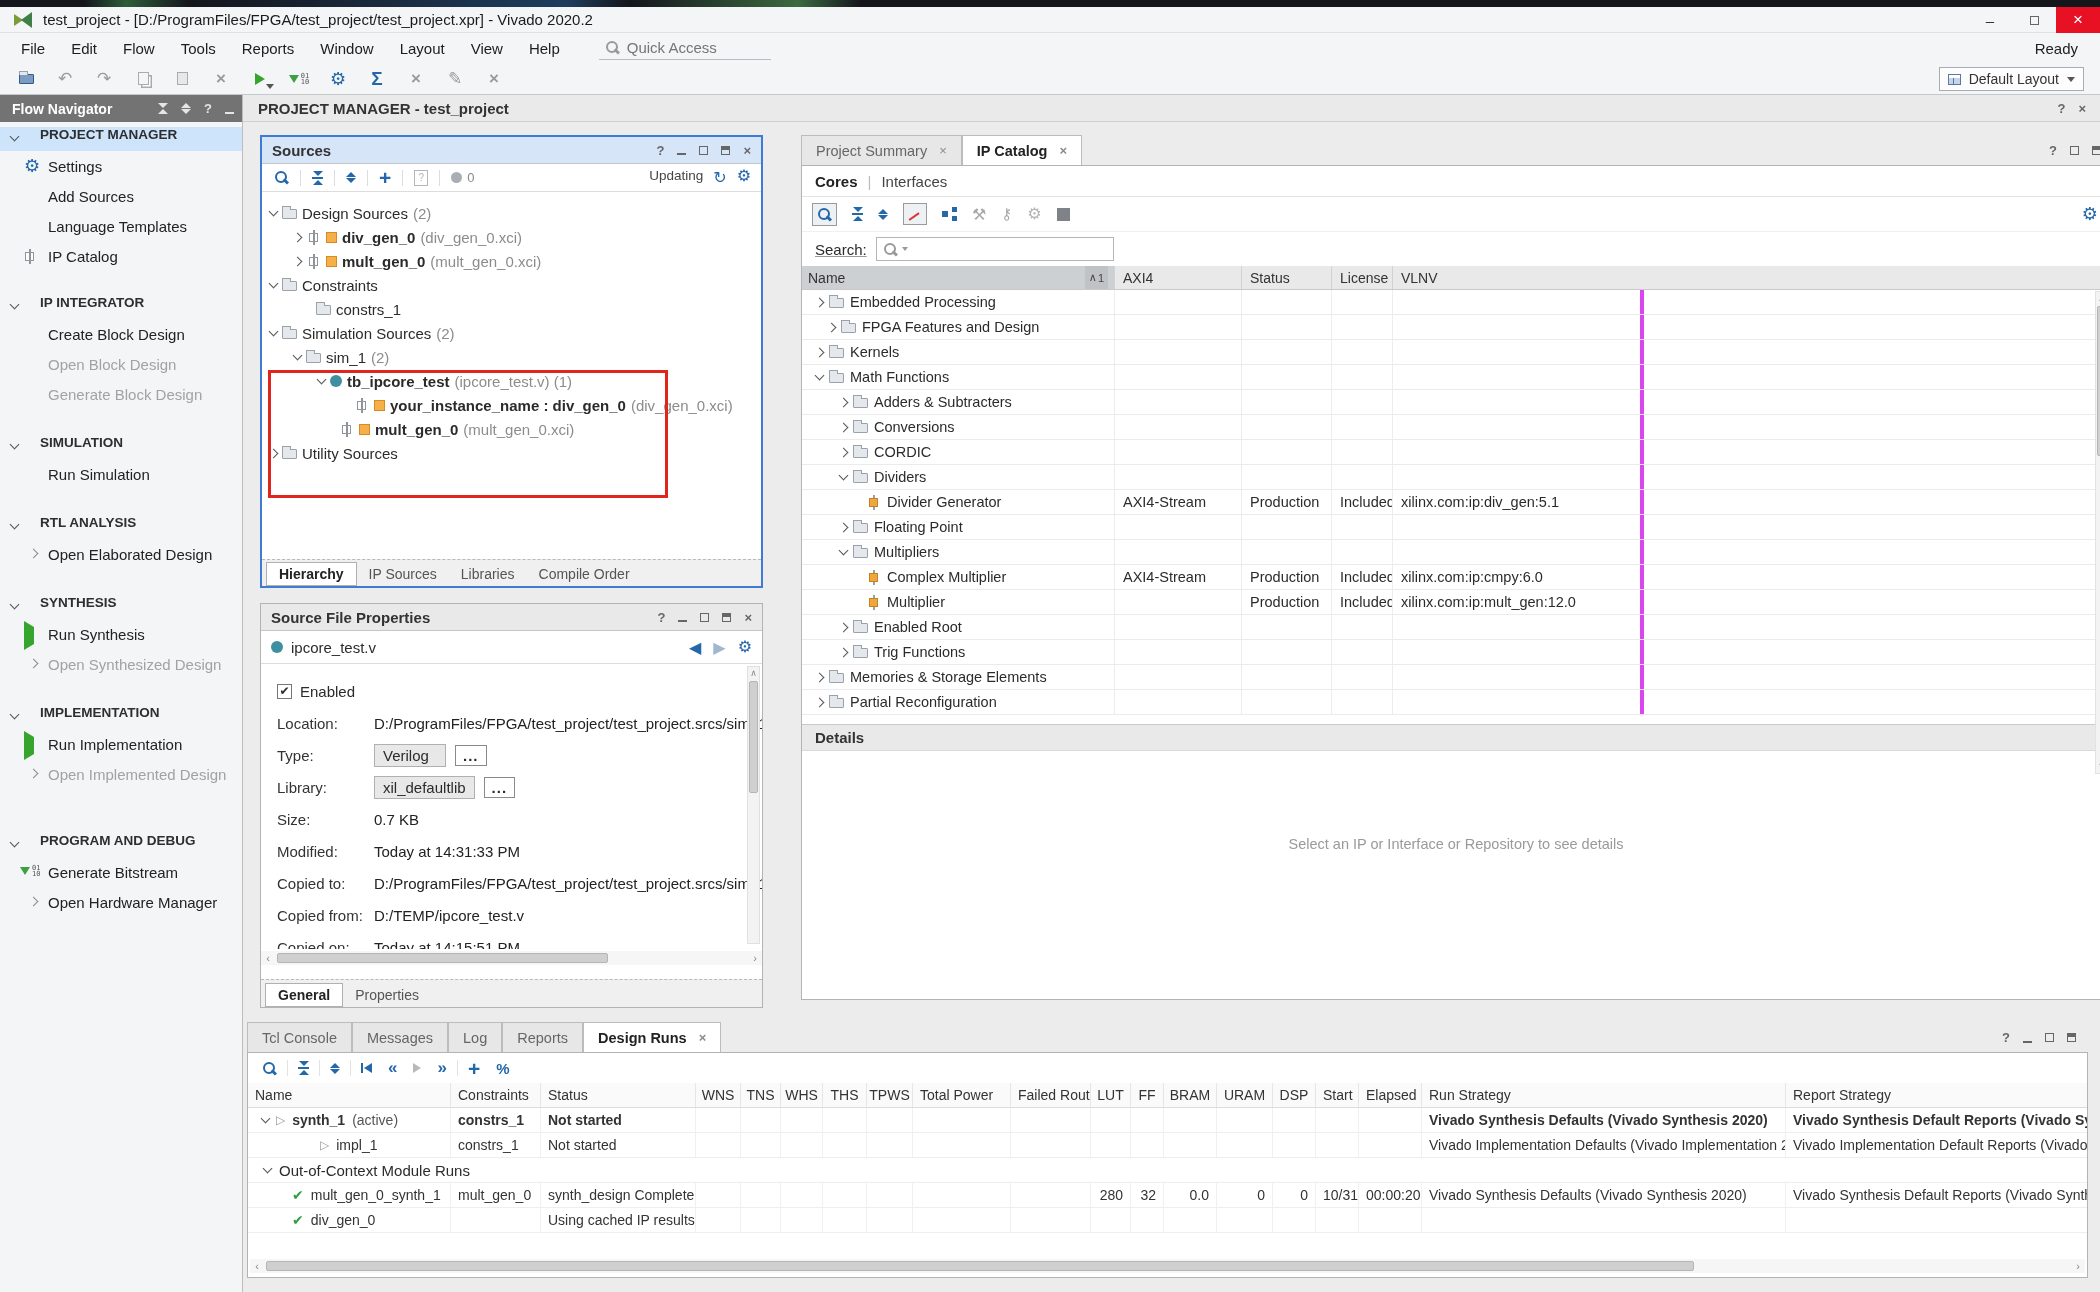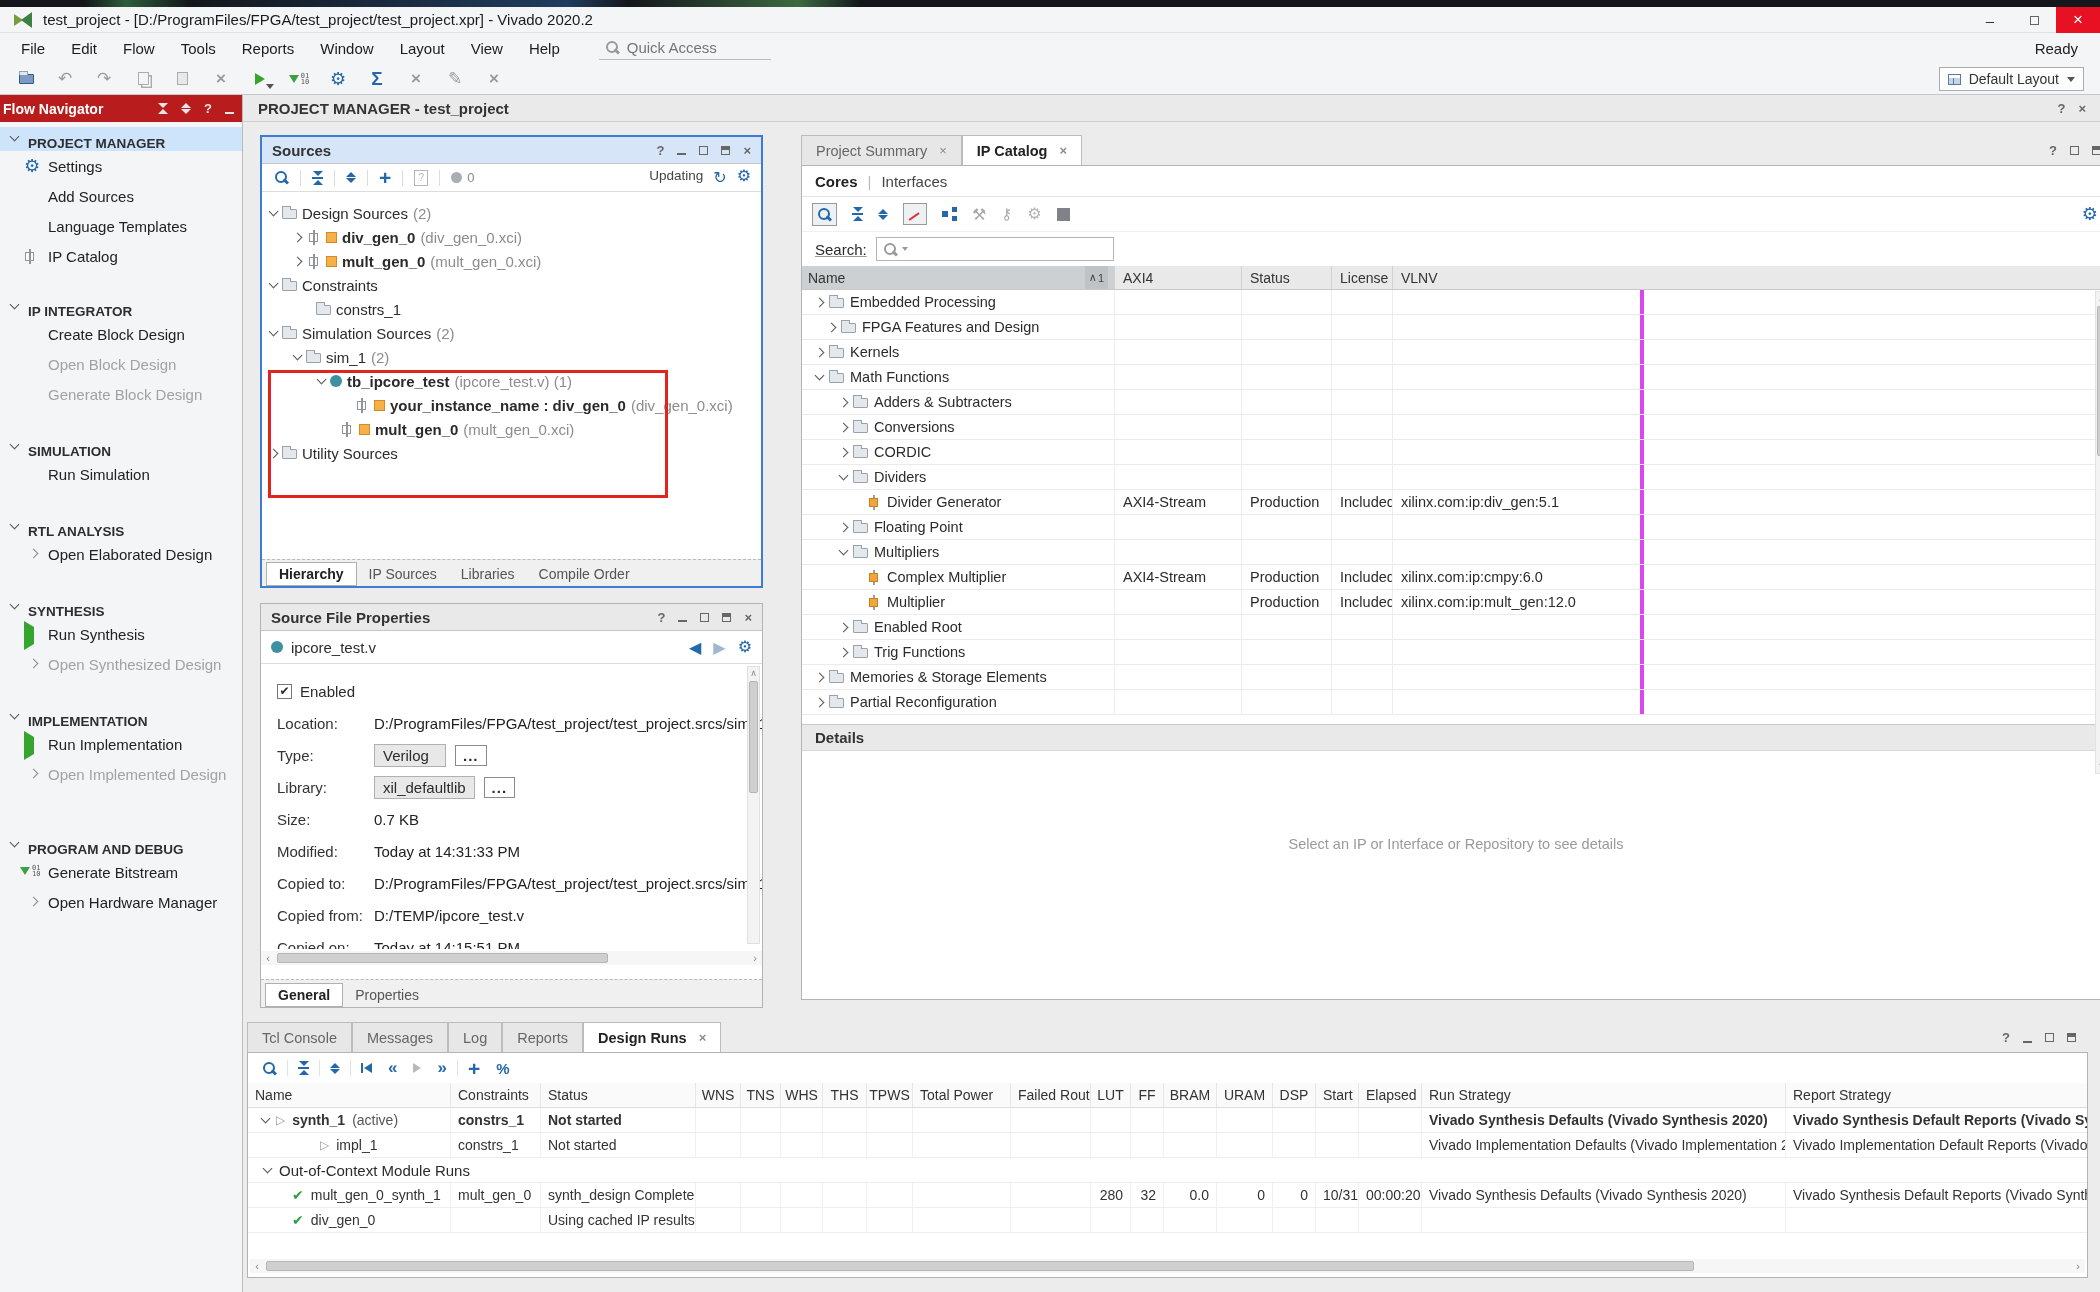--- a/index.html
+++ b/index.html
@@ -53,25 +53,25 @@
   .ipcore::after{content:"";position:absolute;inset:3px;background:#f0a53e;border:1px solid #c5831d}
   .tealdot{width:12px;height:12px;border-radius:50%;background:#3e8fa0;flex:none}
   .gear{color:var(--accent);font-size:18px;line-height:1}
   .wbtns{display:flex;align-items:center;gap:13px;color:#666;font-size:13px}
   .wb-max{display:inline-block;width:9px;height:9px;border:1.5px solid #666}
   .wb-float{display:inline-block;width:9px;height:9px;border:1.5px solid #666;border-top-width:4px}
   .wb-min{display:inline-block;width:9px;height:2px;background:#666;margin-top:8px}
 
   
   .sidebar{position:absolute;left:0;top:95px;width:243px;height:1197px;background:#f4f5f6;border-right:1px solid #bcbcbc}
-  .fn-head{height:27px;background:#b91c1c;color:#fff;font-weight:bold;display:flex;align-items:center;padding-left:3px;font-size:14px}
+  .fn-head{height:27px;background:#737373;color:#fff;font-weight:bold;display:flex;align-items:center;padding-left:12px;font-size:14px}
   .fn-head .wbtns{margin-left:auto;margin-right:8px;color:#e6e6e6}
   .fn-head .wb-min{background:#e6e6e6}
   .fn-sec{margin-top:5px}
-  .fn-sec-head{position:relative;height:24px;display:flex;align-items:flex-end;padding-left:28px;font-weight:bold;font-size:13.5px;color:#2e2e2e}
+  .fn-sec-head{position:relative;height:24px;display:flex;align-items:flex-start;padding-left:40px;font-weight:bold;font-size:13.5px;color:#2e2e2e}
   .fn-sec-head .chev{position:absolute;left:11px;top:9px}
   .fn-sec-head.sel{background:#cde4fb}
   .fn-item{position:relative;height:30px;display:flex;align-items:center;padding-left:48px;color:#222}
   .fn-item .ic{position:absolute;left:24px;top:6px}
   .fn-item.dis{color:var(--dis)}
   .playtri{width:0;height:0;border-top:6px solid transparent;border-bottom:6px solid transparent;border-left:10px solid var(--green)}
   .bitic{display:flex;align-items:center;gap:2px}
   .bitic .arr{width:0;height:0;border-left:5px solid transparent;border-right:5px solid transparent;border-top:8px solid #3da043}
   .bitic .bits{font-size:7px;line-height:6px;color:#555;font-family:"DejaVu Sans Mono",monospace}
 

